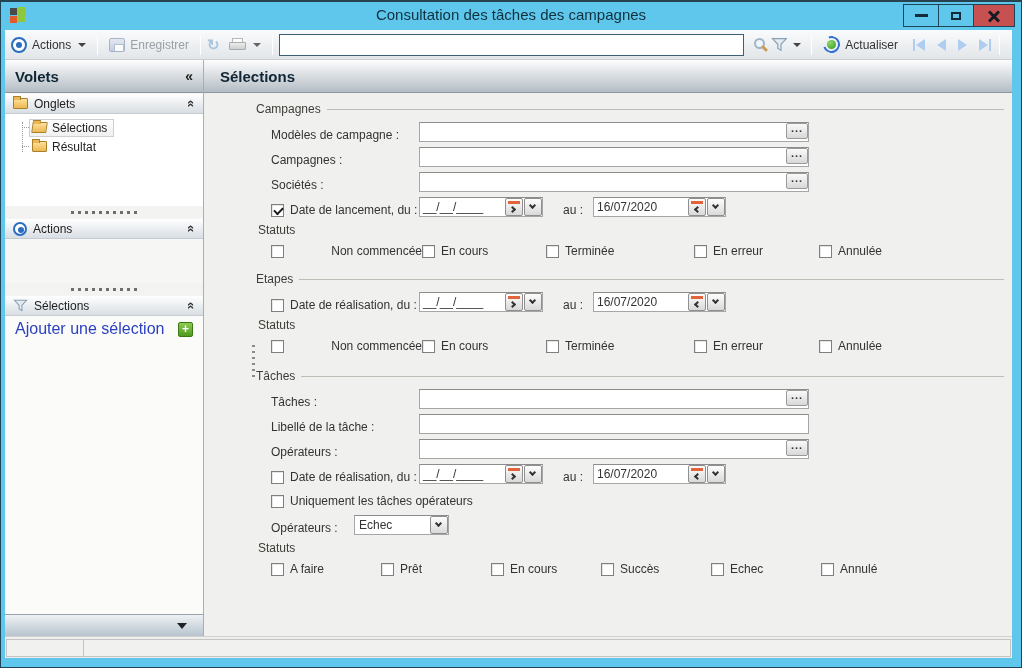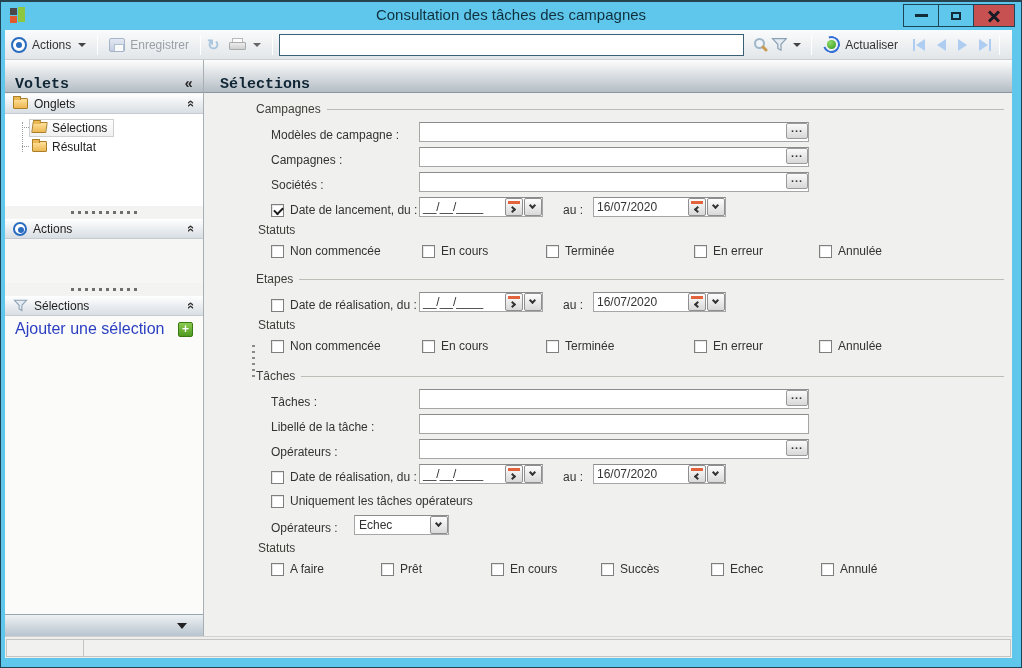--- a/index.html
+++ b/index.html
@@ -85,23 +85,23 @@
   .tri-l { width:0; height:0; border-top:6px solid transparent; border-bottom:6px solid transparent; border-right:9px solid #aecdf0; }
   .nav-pair { display:flex; align-items:center; gap:1px; }
   .nav-bar { width:2px; height:12px; background:#aecdf0; }
 
   
   .content { flex:1; display:flex; overflow:hidden; }
 
   
   .sidebar { width:199px; flex:0 0 199px; border-right:1px solid #a7aeb4; background:#f3f3f1; display:flex; flex-direction:column; overflow:hidden; }
   .panel-header {
-    height:24px; flex:0 0 24px; display:flex; 
+    height:24px; flex:0 0 24px; display:flex; align-items:center;
     background:linear-gradient(#fdfdfd,#b4bdc5); border-bottom:1px solid #8f979e;
-    font-weight:bold; font-size:15px; color:#102635; padding:16px 10px;font-family:Liberation Mono, monospace;
+    font-weight:bold; font-size:15px; color:#102635; padding:16px 10px;
   }
   .panel-header .collapse { margin-left:auto; font-size:14px; font-weight:bold; color:#222; cursor:default; }
   .sec-head {
     height:21px; flex:0 0 21px; display:flex; align-items:center; gap:6px; padding:0 8px;
     background:linear-gradient(#ffffff,#d8dee3); border-top:1px solid #f4f4f4; border-bottom:1px solid #c5cbd0;
     font-size:12px; color:#222;
   }
   .chev-up { margin-left:auto; display:inline-block; transform:rotate(90deg); font-weight:bold; font-size:13px; color:#333; }
   .chev-up::after { content:"«"; }
 
@@ -163,21 +163,21 @@
   .chev { position:absolute; width:5px; height:5px; border-right:2px solid #333; border-bottom:2px solid #333; }
   .chev.right { left:4px; top:8px; transform:rotate(-45deg); }
   .chev.left  { left:6px; top:8px; transform:rotate(135deg); }
   .chev.down  { left:5px; top:4px; transform:rotate(45deg); }
   .aulabel { margin:0 10px 0 20px; }
 
   .statuts-label { height:16px; margin-top:6px; padding-left:4px; color:#3d3d38; }
   .cbrow { display:flex; align-items:center; height:24px; padding-left:17px; }
   .cb { display:flex; align-items:center; }
   .cb span { white-space:nowrap; }
-  .w1 { width:151px; } .w2 { width:124px; } .w3 { width:148px; } .w4 { width:125px; } .w5 { width:120px; }
+  .w1 { width:151px;justify-content:space-between; } .w2 { width:124px; } .w3 { width:148px; } .w4 { width:125px; } .w5 { width:120px; }
   .w6 { width:110px; }
 
   .exec-label { width:83px; flex:0 0 83px; }
   .dropdown { display:flex; align-items:center; width:95px; height:20px; border:1px solid #a6a6a6; border-top-color:#8c8c8c; background:#fff; }
   .dropdown .dval { flex:1; padding:0 4px; }
   .vgrip { position:absolute; left:0px; top:252px; width:3px; height:34px;
     background-image:repeating-linear-gradient(180deg,#8a8a8a 0 2px,transparent 2px 6px); }
 
   
   .statusbar { height:22px; flex:0 0 22px; background:#eeeeec; border-top:1px solid #d2d2d0; display:flex; align-items:stretch; padding:2px 1px 1px 1px; gap:0; }

